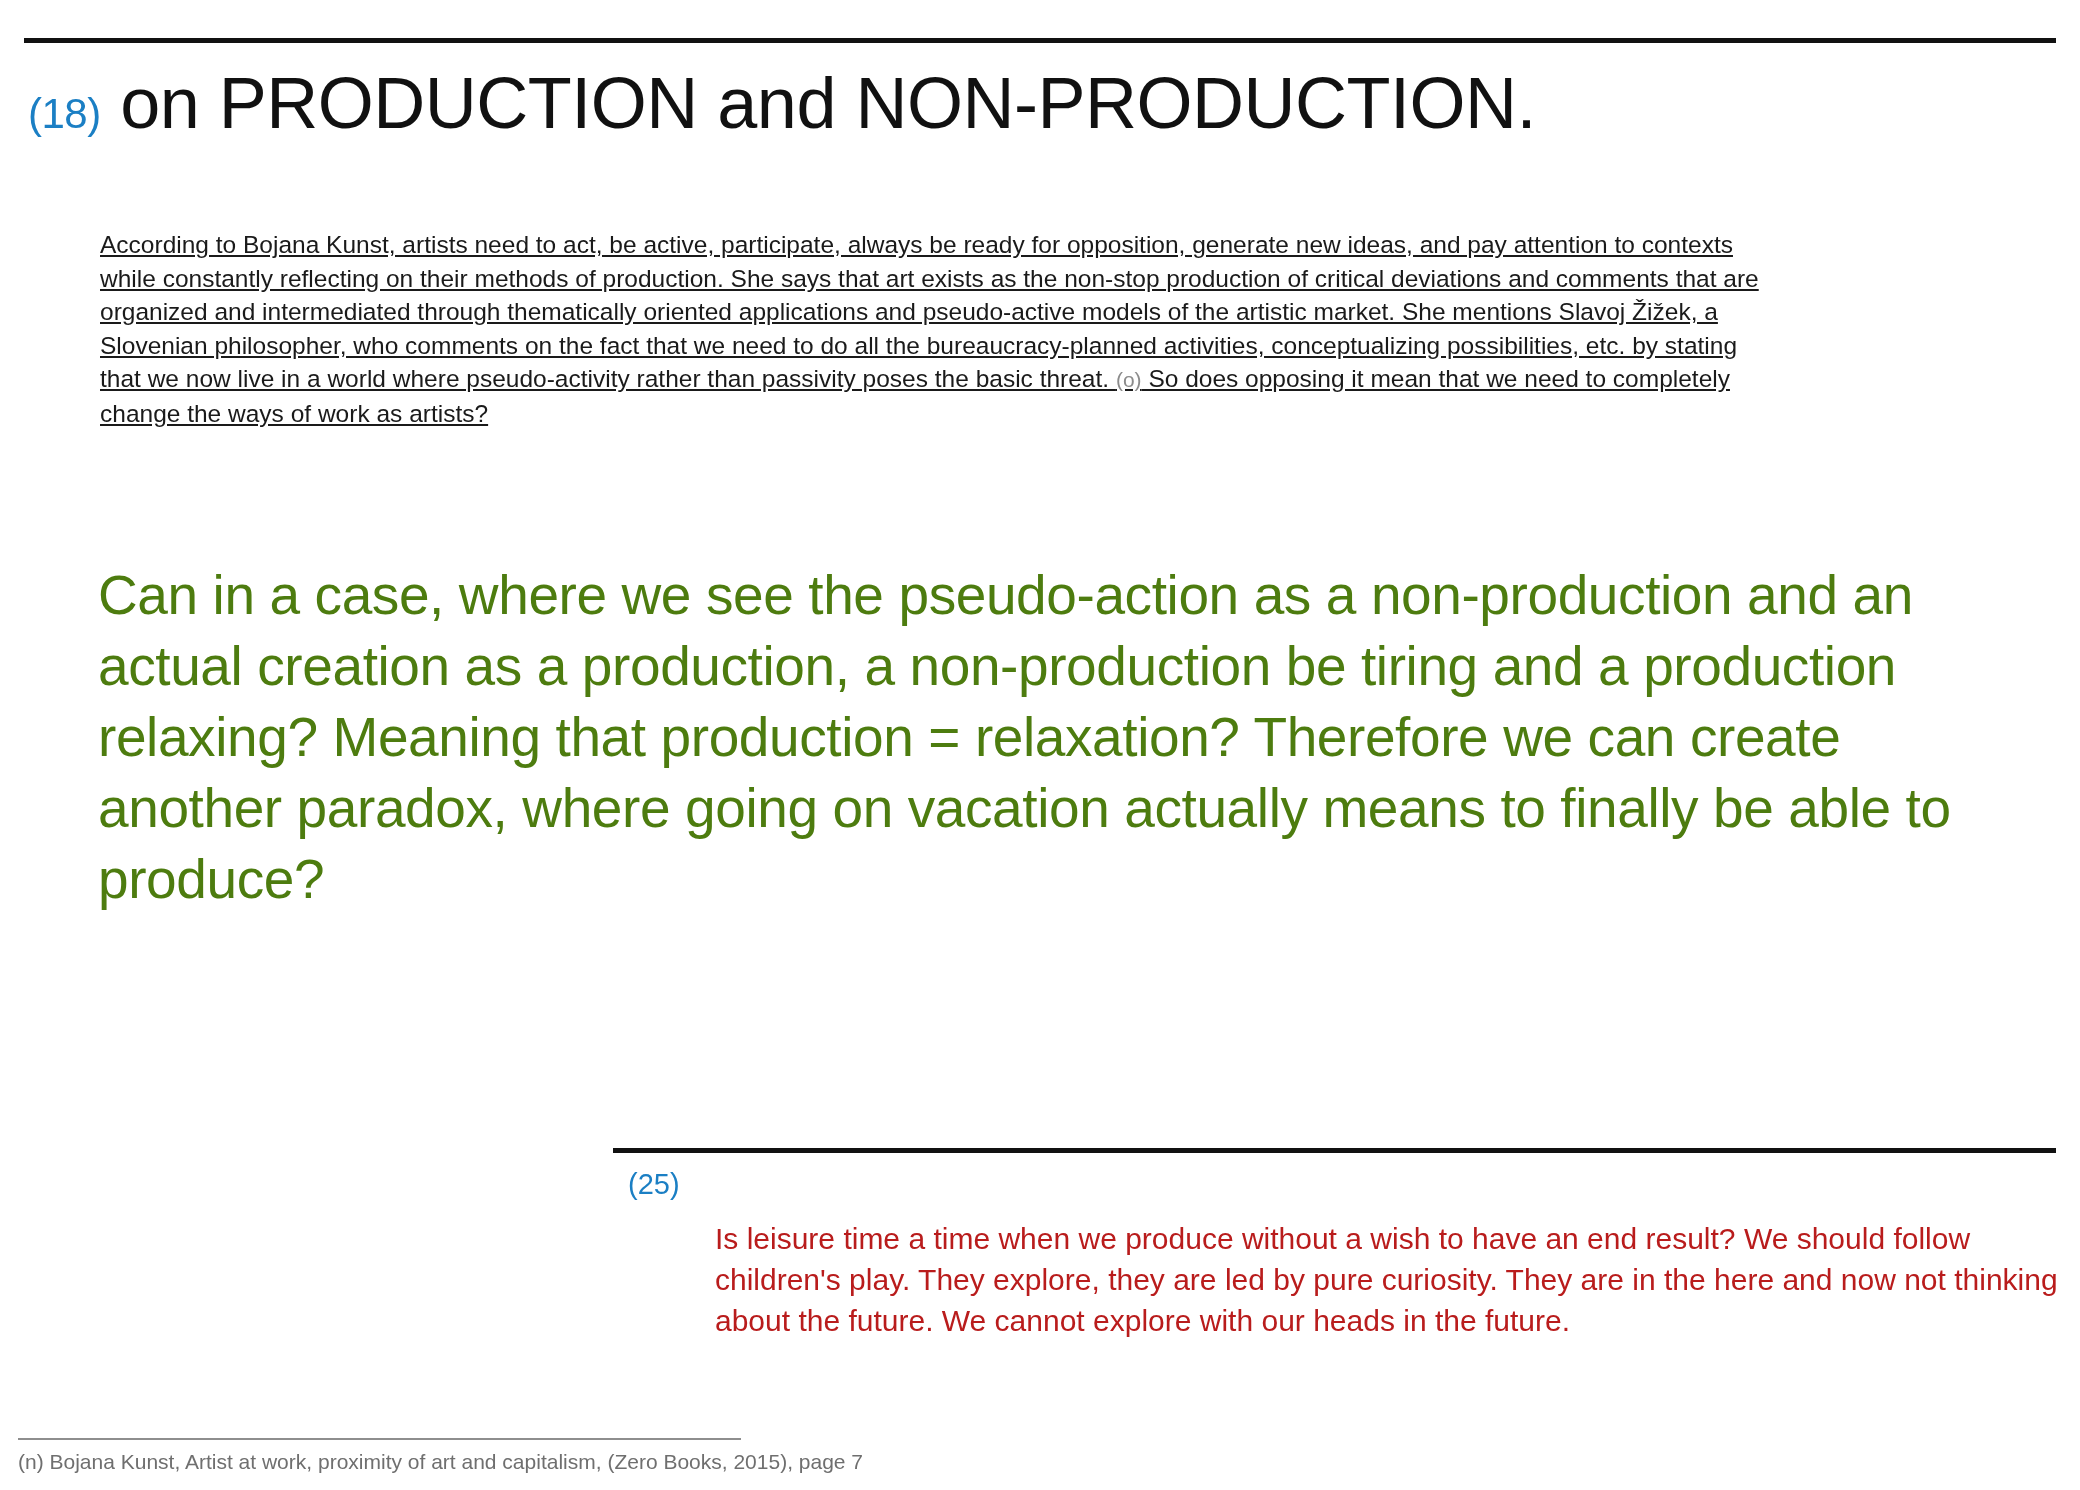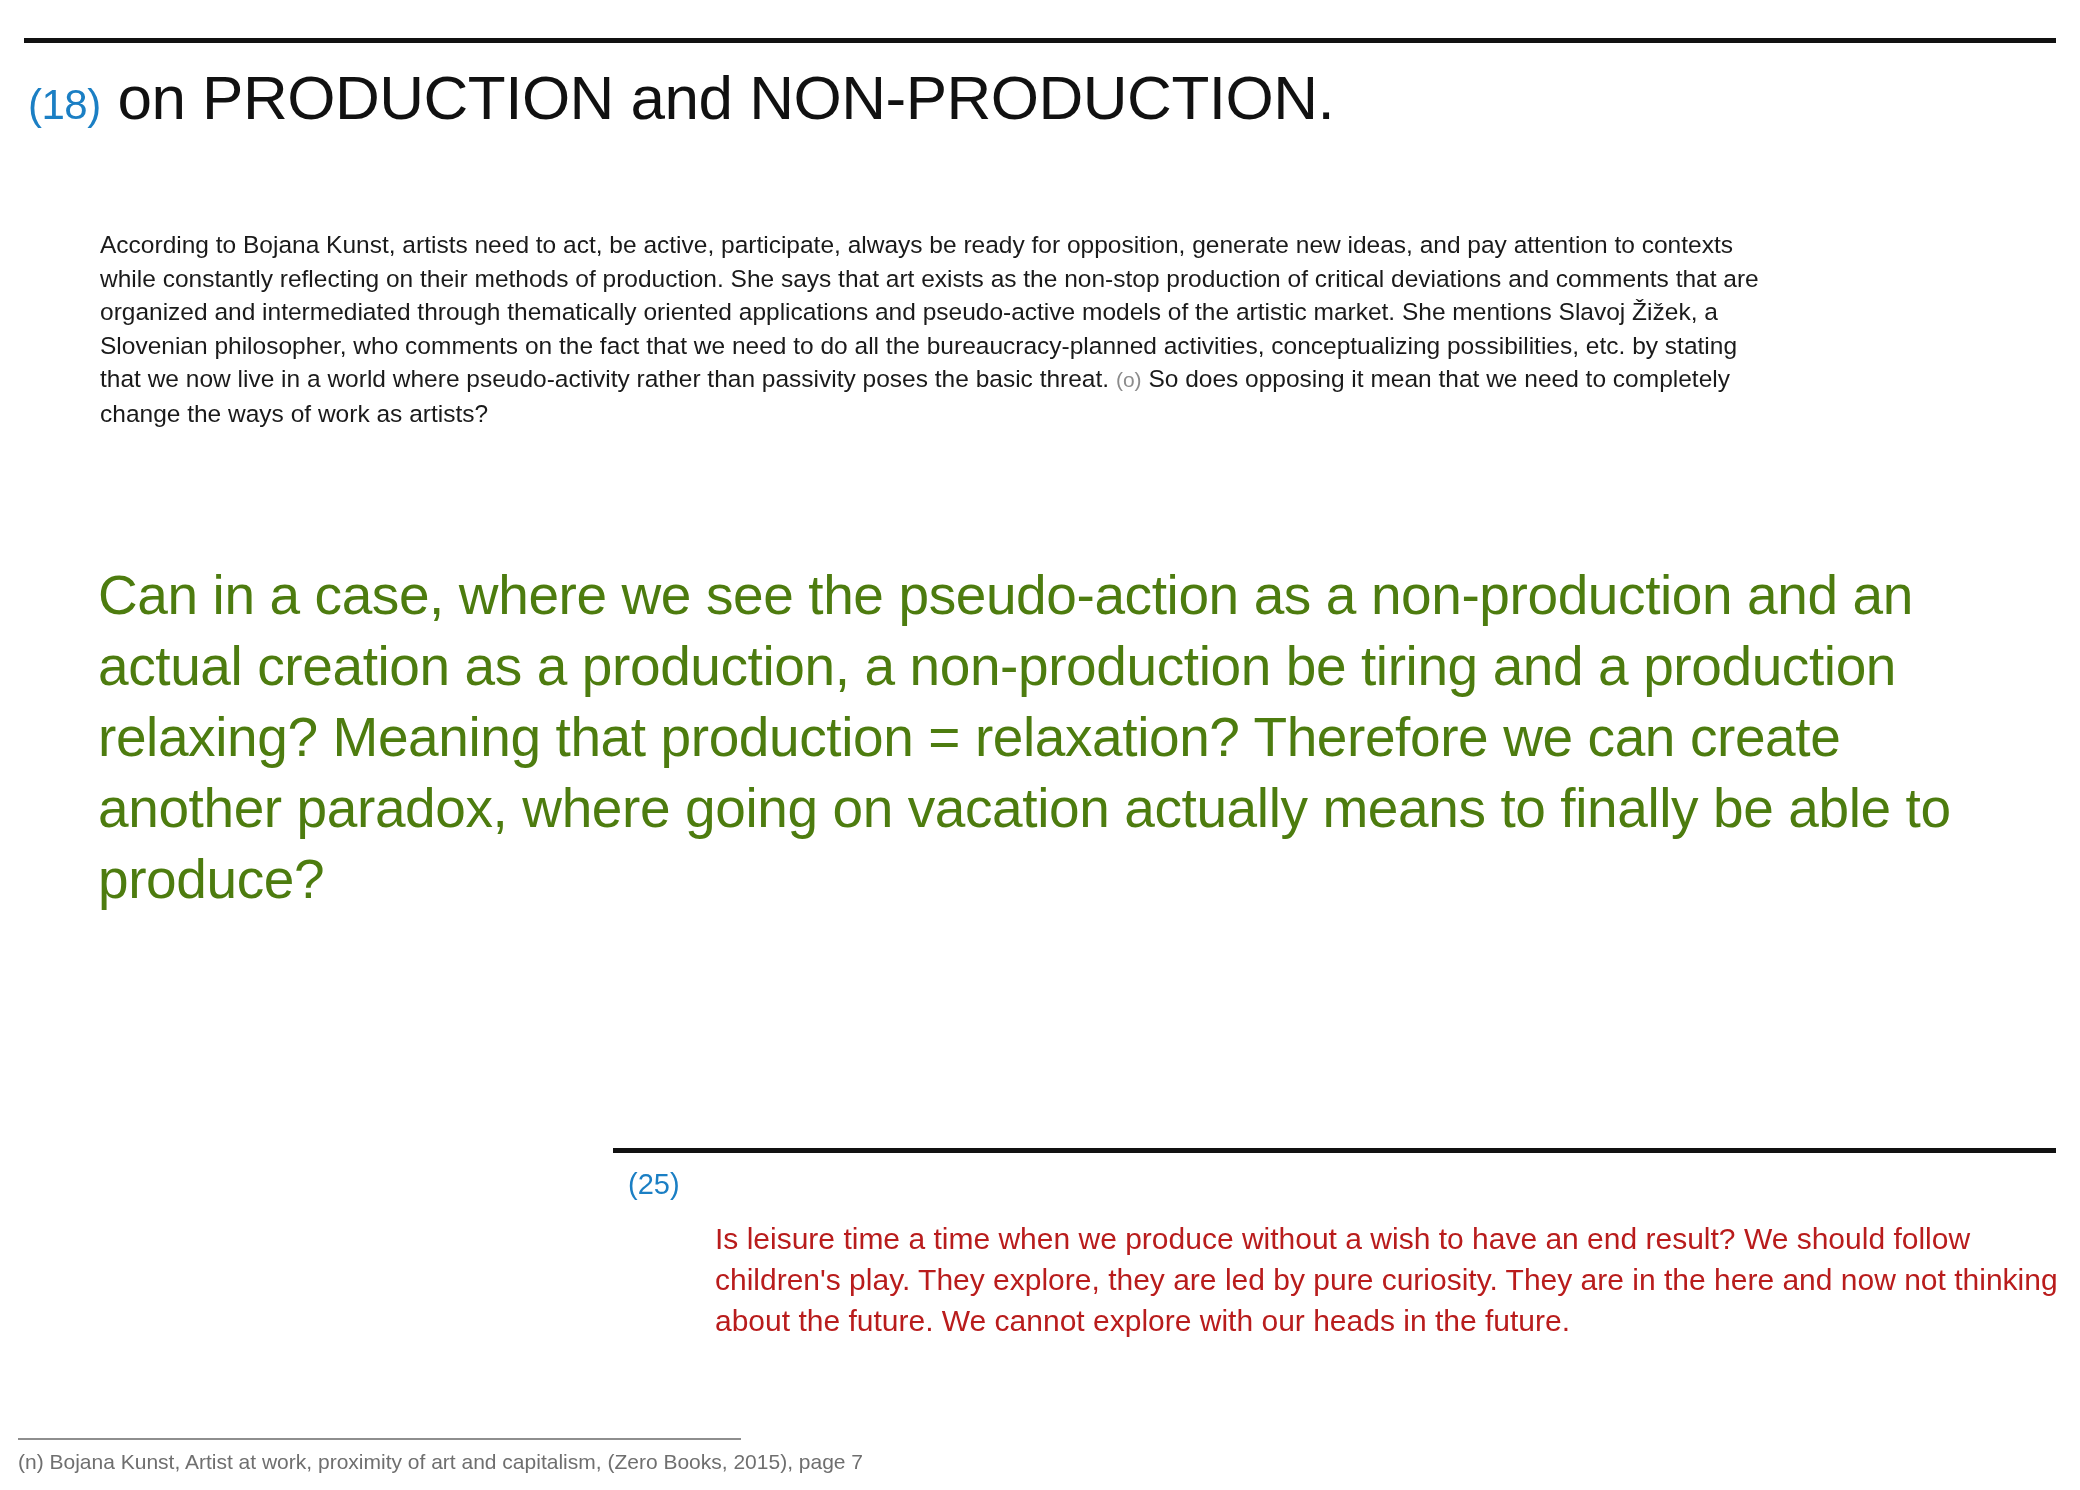--- a/index.html
+++ b/index.html
@@ -34,35 +34,36 @@
     width: 2000px;
     white-space: nowrap;
   }
   .title-num {
     font-size: 42px;
     font-weight: 400;
     color: #1b7fc4;
     letter-spacing: -0.5px;
   }
   .title-text {
-    font-size: 62px;
+    font-size: 72px;
     font-weight: 400;
     color: #111111;
     letter-spacing: -0.5px;
   }
 
   
   .intro {
     position: absolute;
     left: 100px;
     top: 228px;
     width: 1680px;
     font-size: 24.5px;
     line-height: 33.5px;
     color: #1a1a1a;
+    text-decoration: underline;
   }
   .intro .cite-mark {
     color: #8c8c8c;
     font-size: 21px;
   }
 
   
   .statement {
     position: absolute;
     left: 98px;

